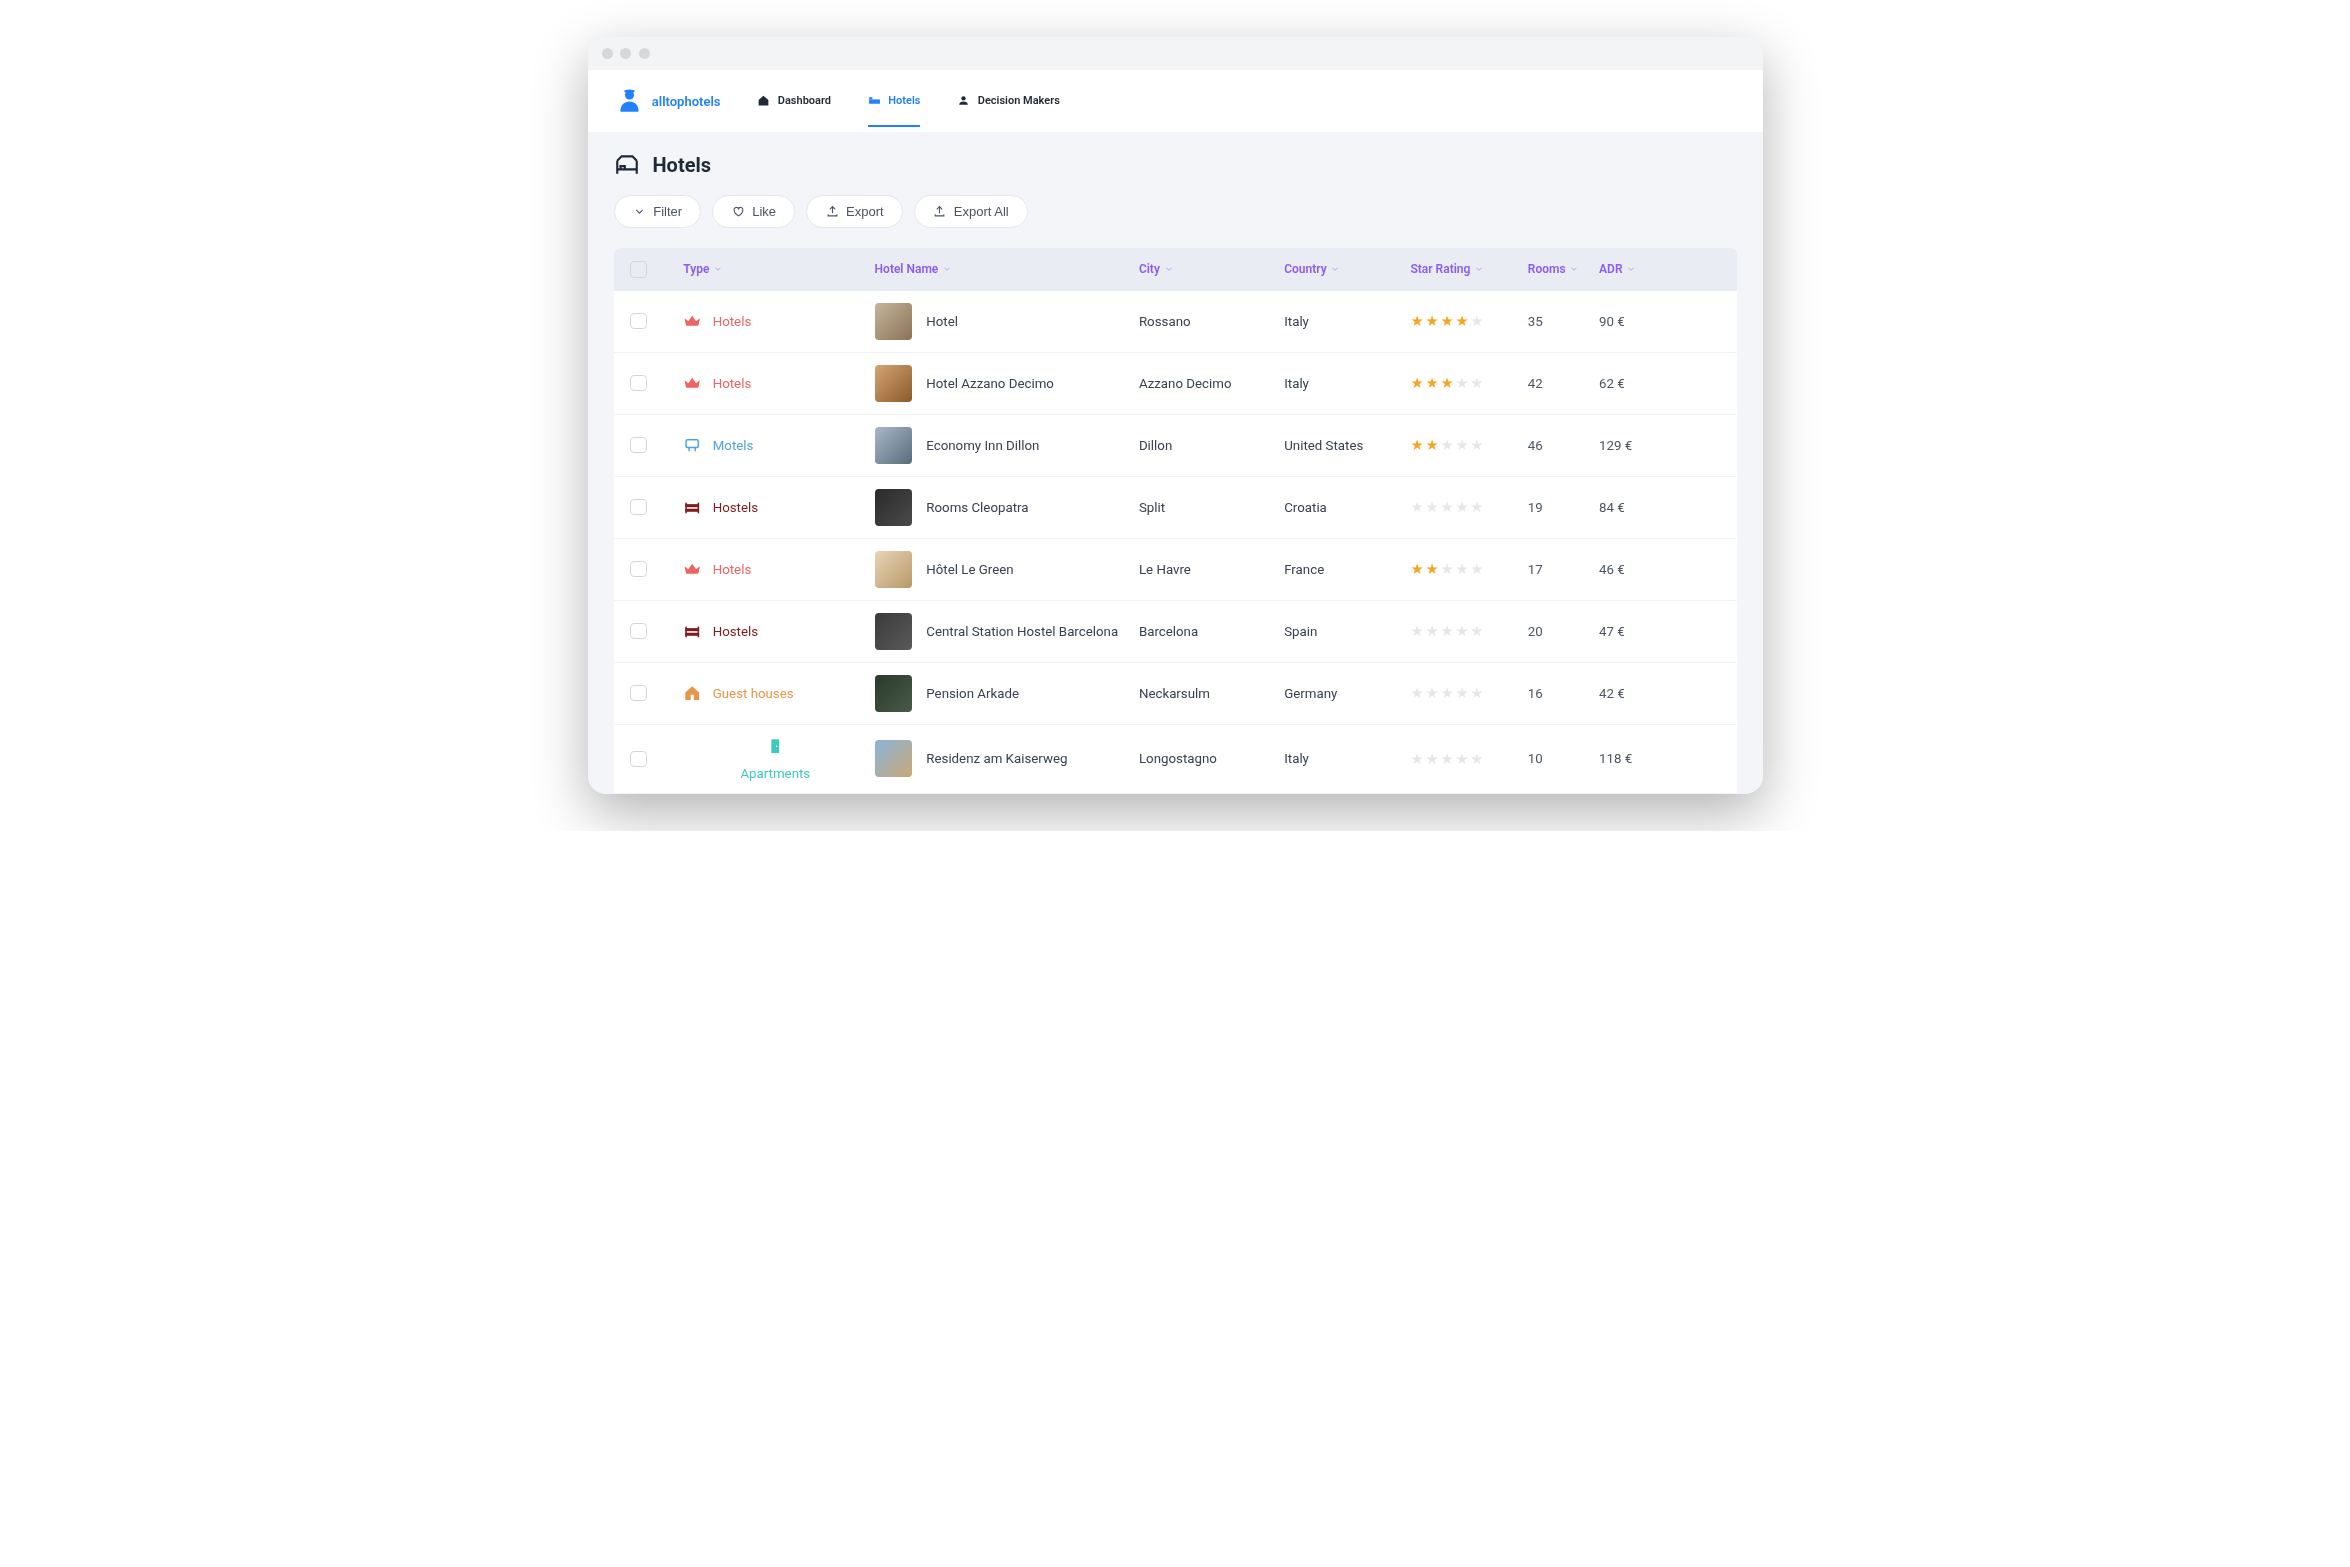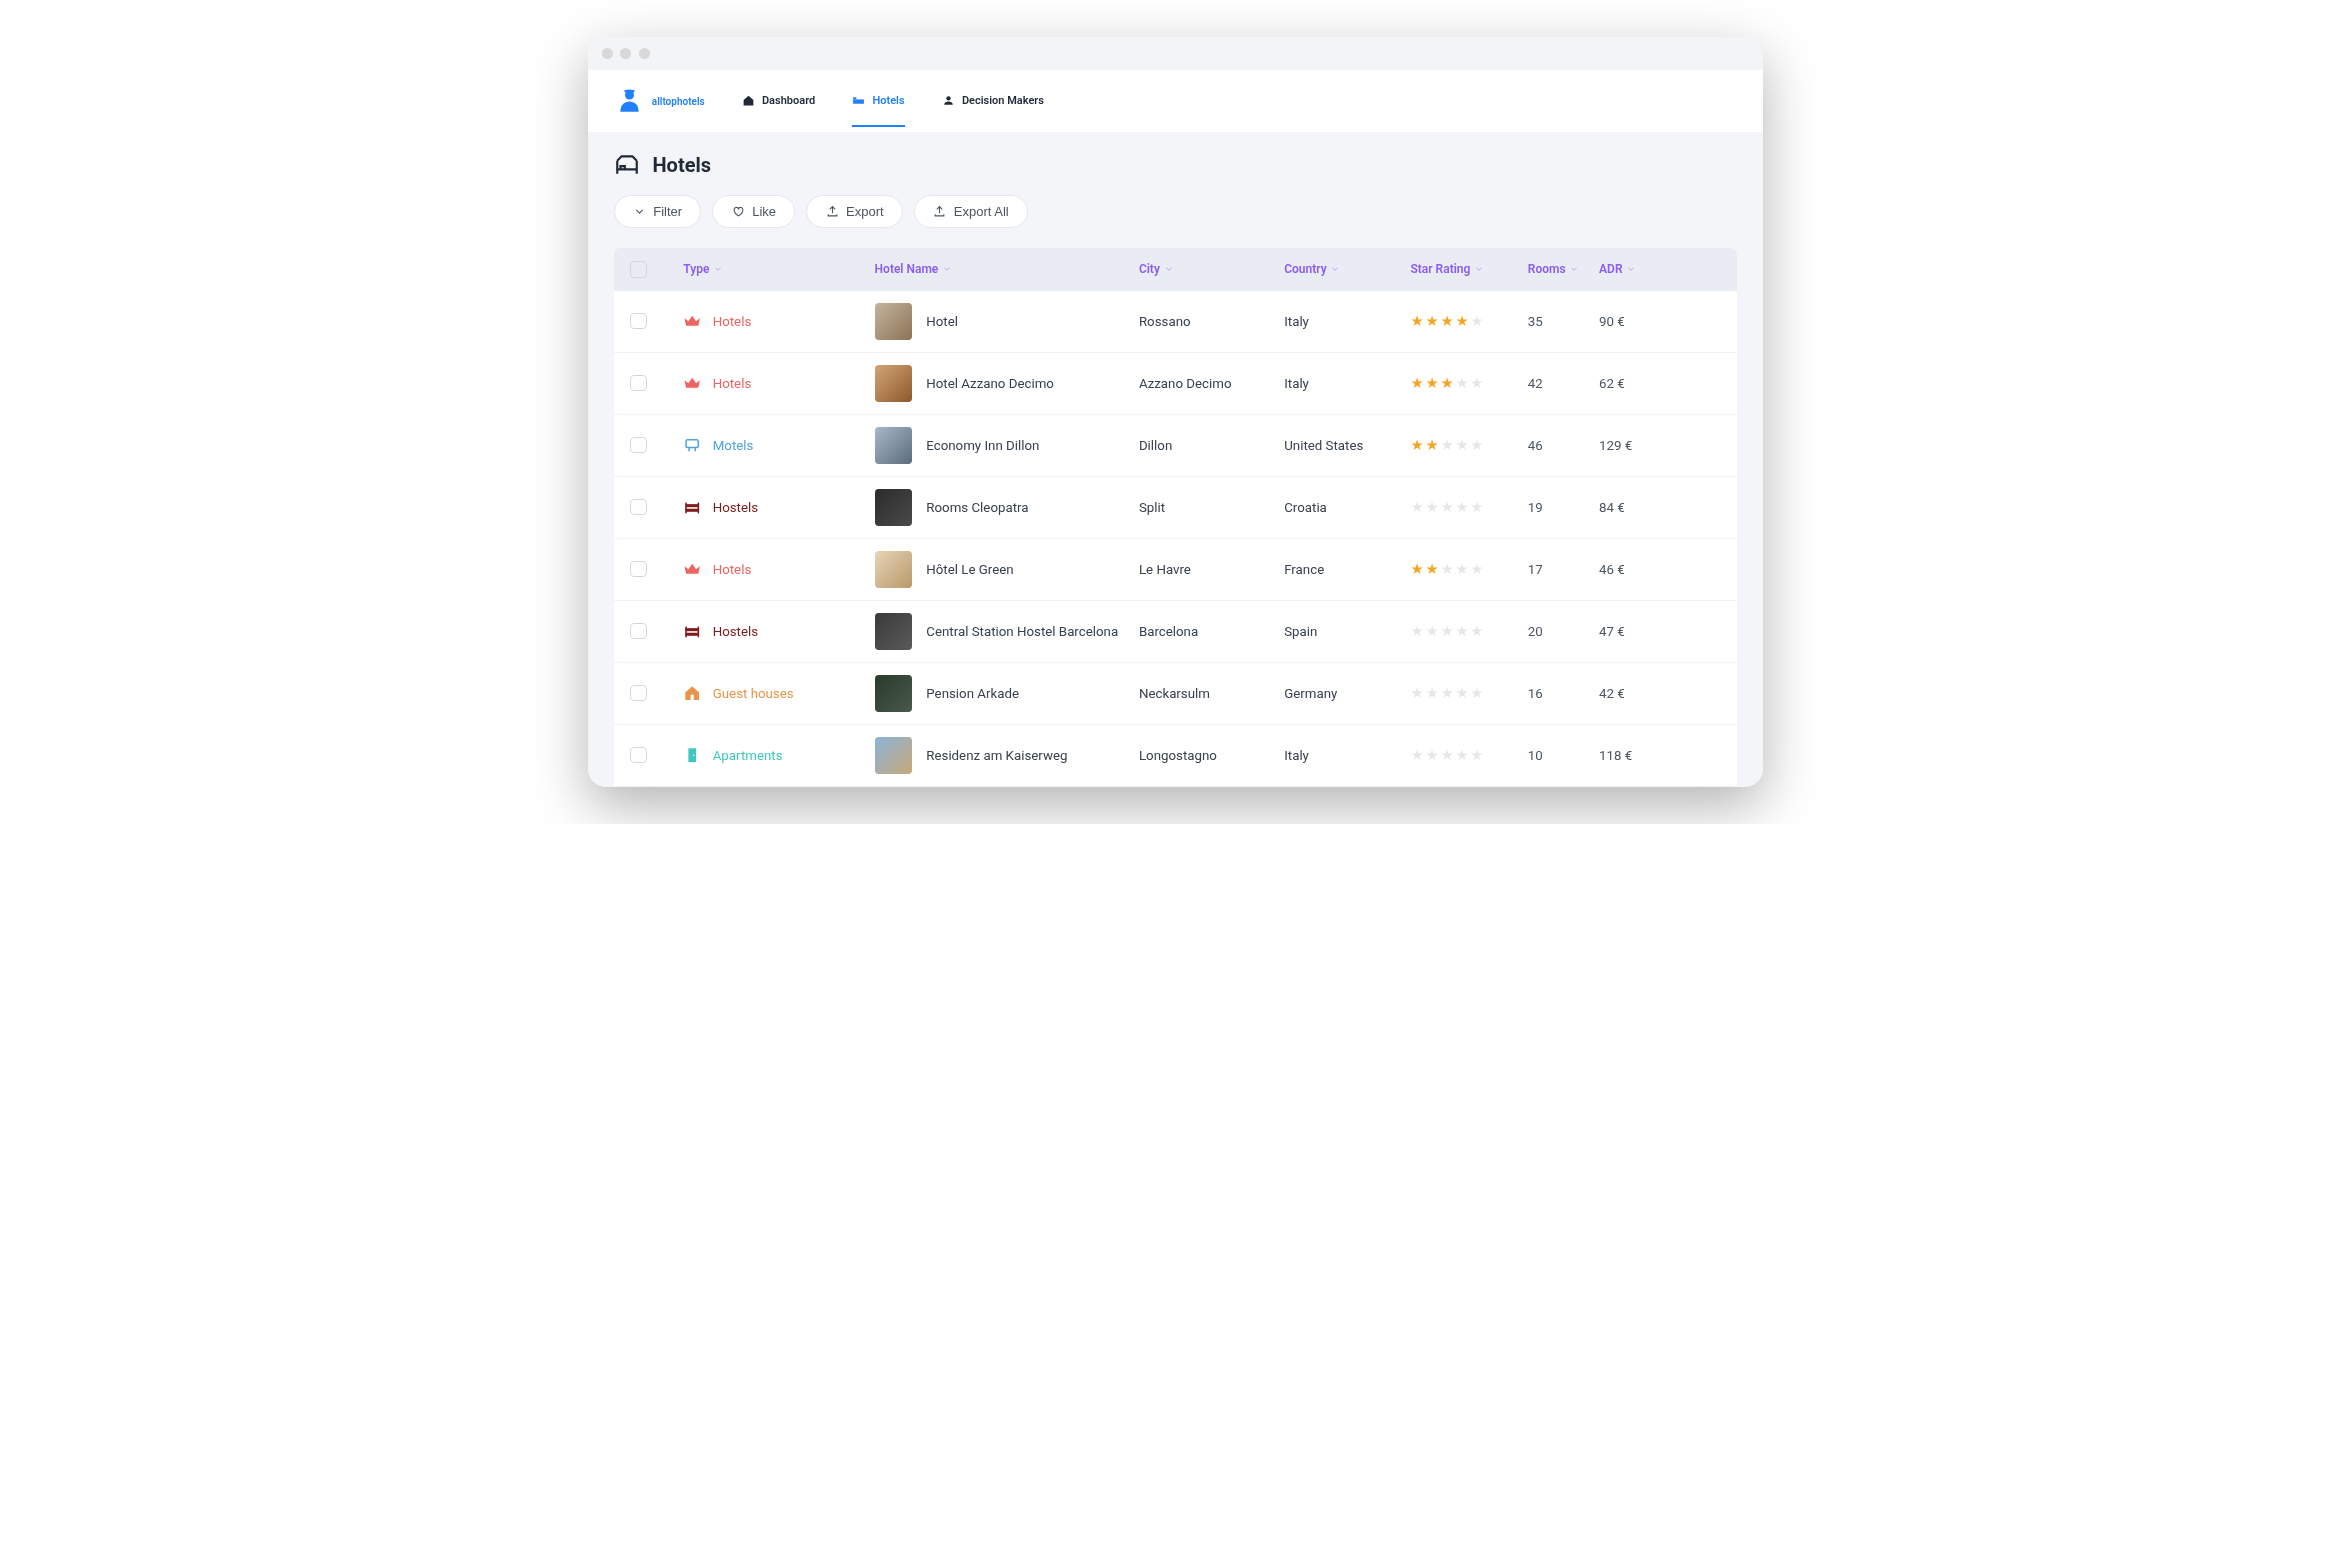--- a/index.html
+++ b/index.html
@@ -1,21 +1,21 @@
 <!DOCTYPE html>
 <html style="font-size:14.7px"><head>
 <meta charset="utf-8">
 <style>
 * { box-sizing: border-box; margin: 0; padding: 0; }
 body { font-family: -apple-system, BlinkMacSystemFont, "Segoe UI", Roboto, sans-serif; background:#ffffff; padding: 37px; }
 .browser-frame { max-width: 1175px; margin: 0 auto; border-radius: 18.4px; overflow: hidden; box-shadow: 0 18.4px 55px rgba(0,0,0,0.3); background:#fff; }
 .browser-top { background:#f3f4f6; padding: 11px 14.7px; display:flex; gap:7.3px; }
 .dot { width:11px; height:11px; border-radius:50%; background:#d8d8d8; }
 .header { display:flex; align-items:center; padding: 0 26px; background:#fff; height:62px; gap:37px; }
-.logo { display:flex; align-items:center; gap:7.3px; color:#2280fd; font-weight:600; font-size:10px; }
+.logo { display:flex; align-items:center; gap:7.3px; color:#2280fd; font-weight:600; font-size:13px; }
 .logo svg { width:31px; height:31px; }
 .nav { display:flex; gap:37px; }
 .nav-item { display:flex; align-items:center; gap:7.3px; color:#1f2937; font-size:11px; font-weight:600; cursor:pointer; padding-bottom:18.4px; padding-top:18.4px; border-bottom:2.8px solid transparent; }
 .nav-item.active { color:#2280fd; border-bottom-color:#2280fd; }
 .nav-item svg { width:13px; height:13px; }
 .page { background:#f3f5f8; padding: 20px 26px 0; }
 .page-title-row { display:flex; align-items:center; gap:13px; margin-bottom:16.5px; }
 .page-title-row svg { width:26px; height:26px; }
 .page-title { font-size:20px; font-weight:700; color:#1f2937; }
 .toolbar { display:flex; gap:11px; margin-bottom:20px; }
@@ -26,21 +26,21 @@
 .th { display:flex; align-items:center; gap:3.7px; cursor:pointer;}
 .th svg { width:10px; height:10px; opacity:0.6;}
 .trow { display:grid; grid-template-columns: 46px 184px 257px 138px 119px 110px 64px 64px; padding: 12px 16.5px; border-bottom:0.9px solid #f1f3f5; font-size:13.3px; color:#374151; align-items:center; gap:7.3px;}
 .checkbox { width:16.5px; height:16.5px; border:1.8px solid #d1d5db; border-radius:4.6px; cursor:pointer;}
 .type-cell { display:flex; align-items:center; gap:11px;}
 .type-cell svg { width:18.4px; height:18.4px; }
 .type-hotels { color:#ef6363;}
 .type-motels { color:#4fa3e3;}
 .type-hostels { color:#7f1d1d;}
 .type-guest { color:#e8954a;text-align:right;}
-.type-apartments { color:#3fc8c0;}
+.type-apartments { color:#3fc8c0;flex-direction:column;}
 .name-cell { display:flex; align-items:center; gap:14.7px;}
 .thumb { width:37px; height:37px; border-radius:3.7px; background:linear-gradient(135deg,#c4b59e,#8b7355); flex-shrink:0;}
 .thumb.t2{background:linear-gradient(135deg,#d4a574,#8b5a2b);}
 .thumb.t3{background:linear-gradient(135deg,#a8b8c8,#5a6b7b);}
 .thumb.t4{background:linear-gradient(135deg,#2b2b2b,#4a4a4a);}
 .thumb.t5{background:linear-gradient(135deg,#e8d4b8,#b89968);}
 .thumb.t6{background:linear-gradient(135deg,#3a3a3a,#5a5a5a);}
 .thumb.t7{background:linear-gradient(135deg,#2a3a2a,#4a5a4a);}
 .thumb.t8{background:linear-gradient(135deg,#8ab4d8,#c8a878);}
 .stars { display:flex; gap:1.8px;}

